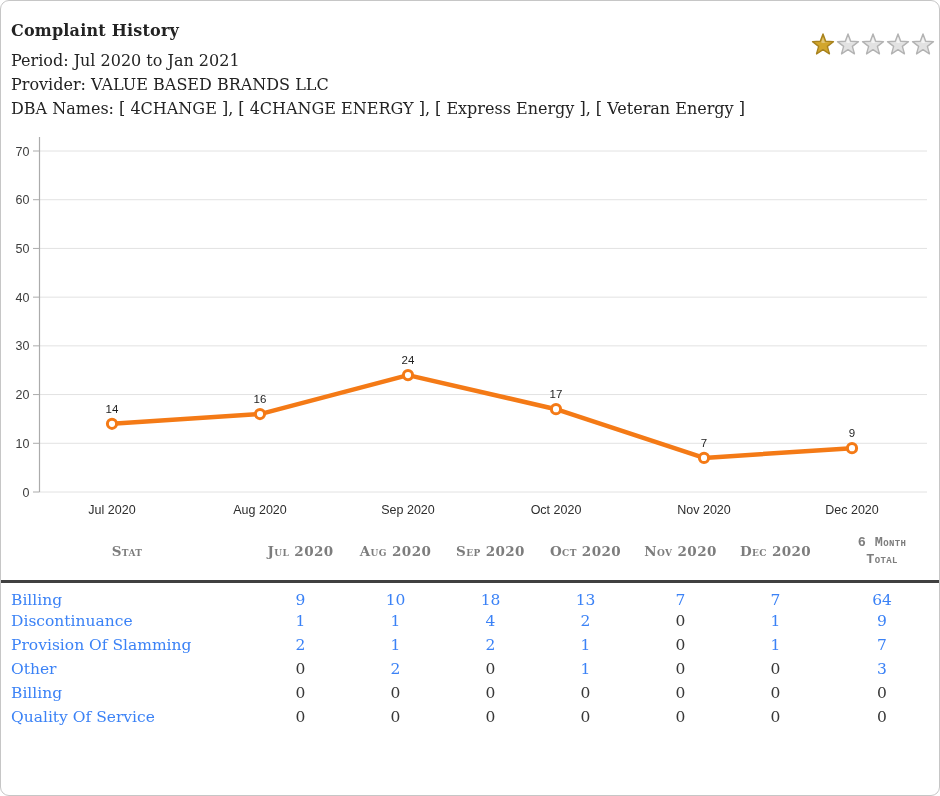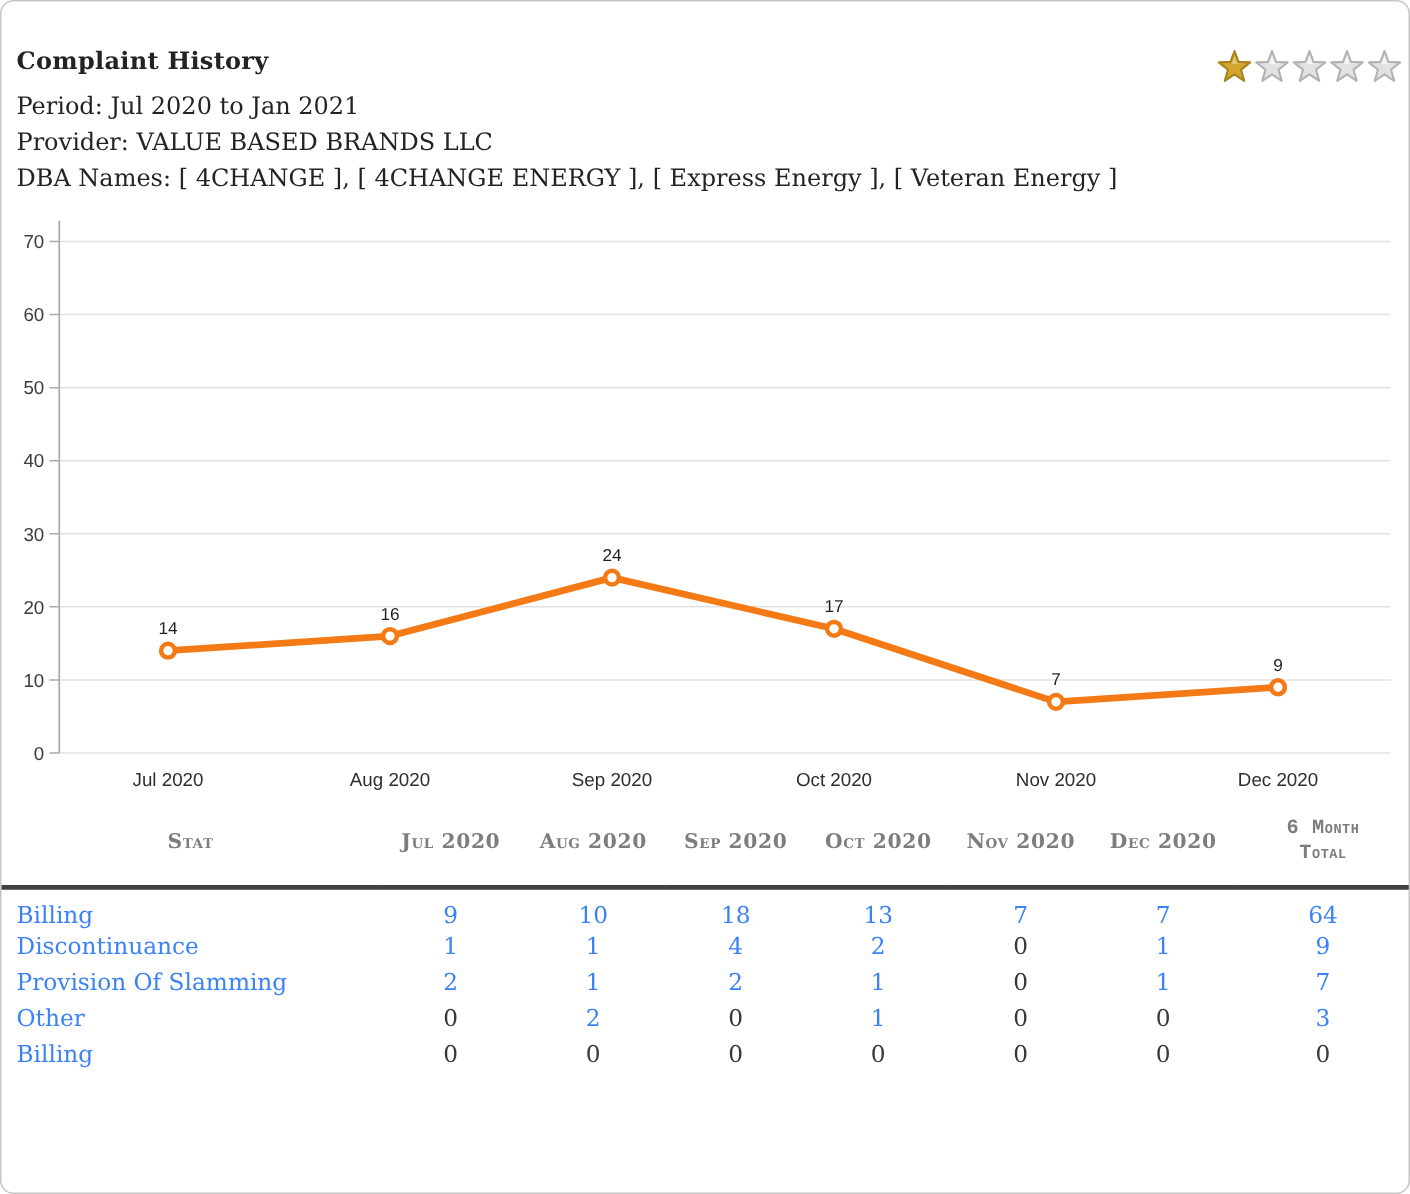--- a/index.html
+++ b/index.html
@@ -6,21 +6,21 @@
   html,body { background:#ffffff; }
   body { width:940px; height:796px; font-family:"DejaVu Serif", serif; }
 
   .card {
     position:relative; width:940px; height:796px;
     background:#ffffff; border:1px solid #c6c6c6; border-radius:9px;
     overflow:hidden;
   }
 
   
-  .header { padding:30px 10px 0 10px; color:#232323; }
+  .header { padding:20px 10px 0 10px; color:#232323; }
   .header .title { font-size:16px; font-weight:bold; letter-spacing:0.2px; margin-bottom:9px; }
   .header .line  { font-size:16px; line-height:24px; }
 
   .stars { position:absolute; top:31px; right:4px; display:flex; gap:1px; }
   .stars svg { display:block; }
 
   
   .chart-wrap { margin-top:16px; }
   .chart-wrap svg { display:block; font-family:"Liberation Sans", sans-serif; }
 
@@ -184,16 +184,26 @@
         <tr>
           <td class="stat-label">Billing</td>
           <td class="zero">0</td>
           <td class="zero">0</td>
           <td class="zero">0</td>
           <td class="zero">0</td>
           <td class="zero">0</td>
           <td class="zero">0</td>
           <td class="zero">0</td>
         </tr>
+        <tr>
+          <td class="stat-label">Quality Of Service</td>
+          <td class="zero">0</td>
+          <td class="zero">0</td>
+          <td class="zero">0</td>
+          <td class="zero">0</td>
+          <td class="zero">0</td>
+          <td class="zero">0</td>
+          <td class="zero">0</td>
+        </tr>
       </tbody>
   </table>
 
 </div>
 
 </body></html>

